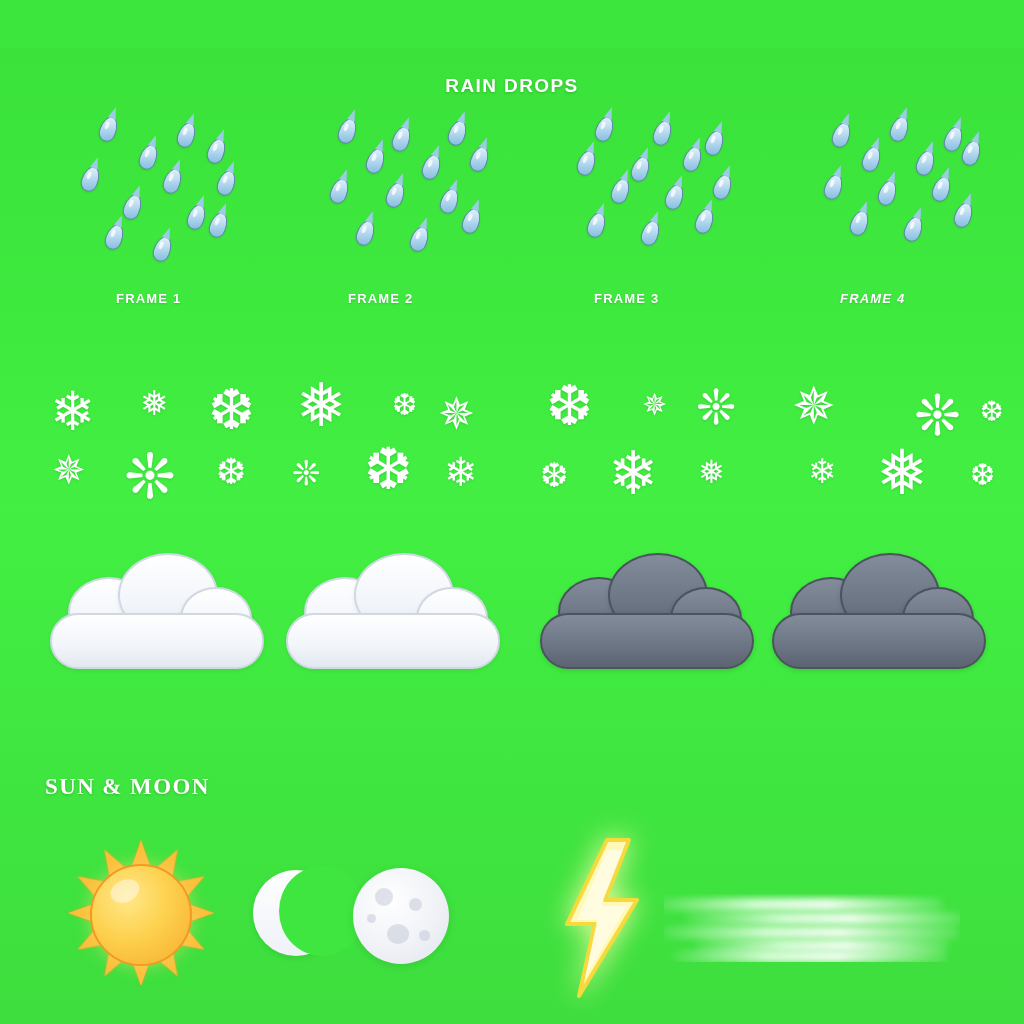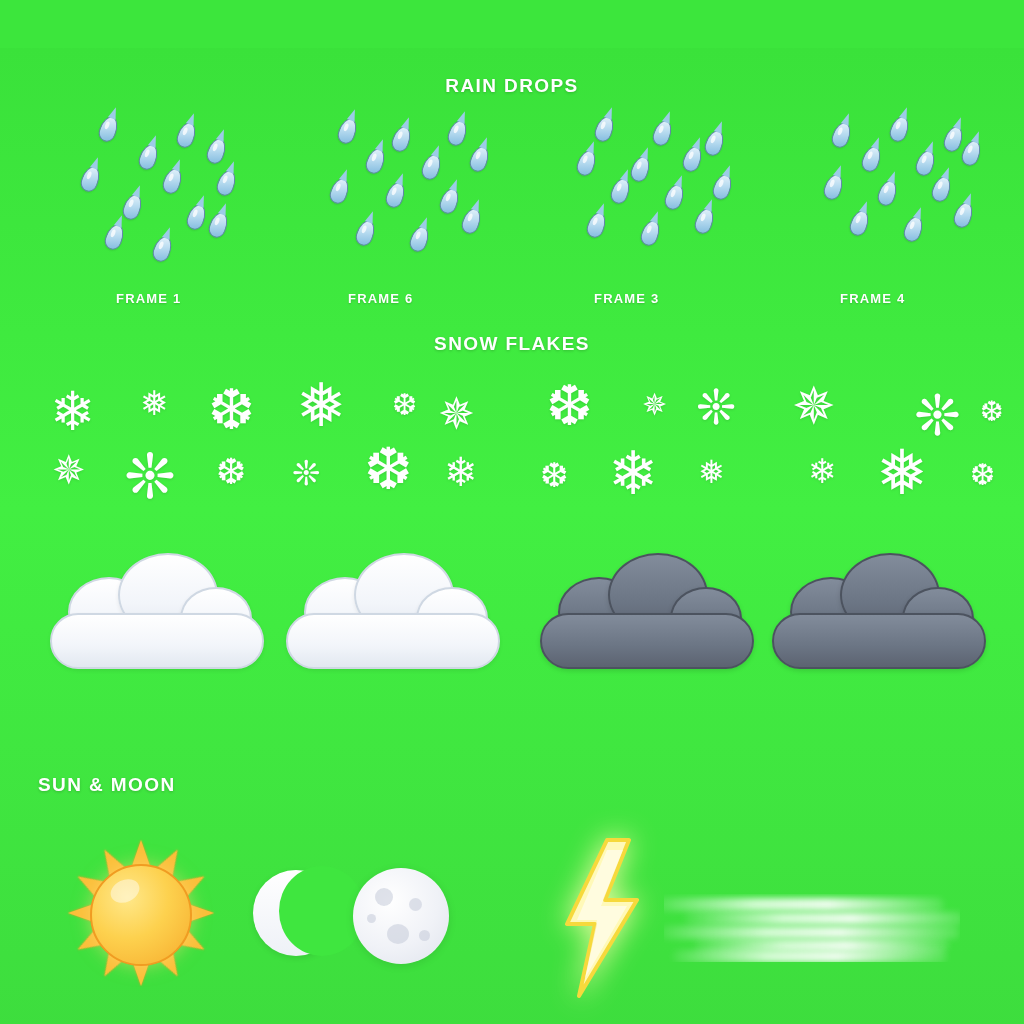--- a/index.html
+++ b/index.html
@@ -27,21 +27,21 @@
     position: absolute;
     color: #ffffff;
     font-weight: bold;
     letter-spacing: 1.4px;
     text-shadow: 0 1px 3px rgba(0,0,0,0.20);
     white-space: nowrap;
   }
   #title-rain   { top: 27px;  left: 0;   width: 1024px; text-align: center; font-size: 19px; }
   #title-snow   { top: 285px; left: 0;   width: 1024px; text-align: center; font-size: 19px; }
   #title-clouds { top: 494px; left: 0;   width: 1024px; text-align: center; font-size: 19px; }
-  #title-sunmoon  { top: 726px; left: 38px;  font-size: 19px; }
+  #title-sunmoon  { top: 726px; left: 45px;  font-size: 23px; font-family: Liberation Serif, serif; }
   #title-lightfog { top: 726px; left: 527px; font-size: 19px; }
 
   .frame-label {
     position: absolute;
     top: 243px;
     color: #ffffff;
     font-size: 13px;
     font-weight: bold;
     letter-spacing: 1.2px;
     text-shadow: 0 1px 2px rgba(0,0,0,0.18);
@@ -296,25 +296,24 @@
       <div class="drop" style="left: 150px; top: 24px;"></div>
       <div class="drop" style="left: 12px; top: 58px;"></div>
       <div class="drop" style="left: 66px; top: 64px;"></div>
       <div class="drop" style="left: 120px; top: 60px;"></div>
       <div class="drop" style="left: 38px; top: 94px;"></div>
       <div class="drop" style="left: 92px; top: 100px;"></div>
       <div class="drop" style="left: 142px; top: 86px;"></div>
     </div>
 
   <div class="frame-label" style="left:116px;">FRAME 1</div>
-  <div class="frame-label" style="left:348px;">FRAME 6</div>
+  <div class="frame-label" style="left:348px;">FRAME 2</div>
   <div class="frame-label" style="left:594px;">FRAME 3</div>
-  <div class="frame-label" style="left:840px;">FRAME 4</div>
-
-  <div class="section-title" id="title-snow">SNOW FLAKES</div>
+  <div class="frame-label" style="left:840px;font-style:italic;">FRAME 4</div>
+
 
   <div class="snow-col" id="snow-1" style="left:40px;">
       <div class="flake" style="left: 10px; top: 16px; font-size: 54px;">❄</div>
       <div class="flake" style="left: 100px; top: 18px; font-size: 34px;">❅</div>
       <div class="flake" style="left: 168px; top: 14px; font-size: 56px;">❆</div>
       <div class="flake" style="left: 12px; top: 82px; font-size: 40px;">✵</div>
       <div class="flake" style="left: 84px; top: 78px; font-size: 62px;">❊</div>
       <div class="flake" style="left: 176px; top: 86px; font-size: 36px;">❆</div>
     </div>
   <div class="snow-col" id="snow-2" style="left:288px;">

